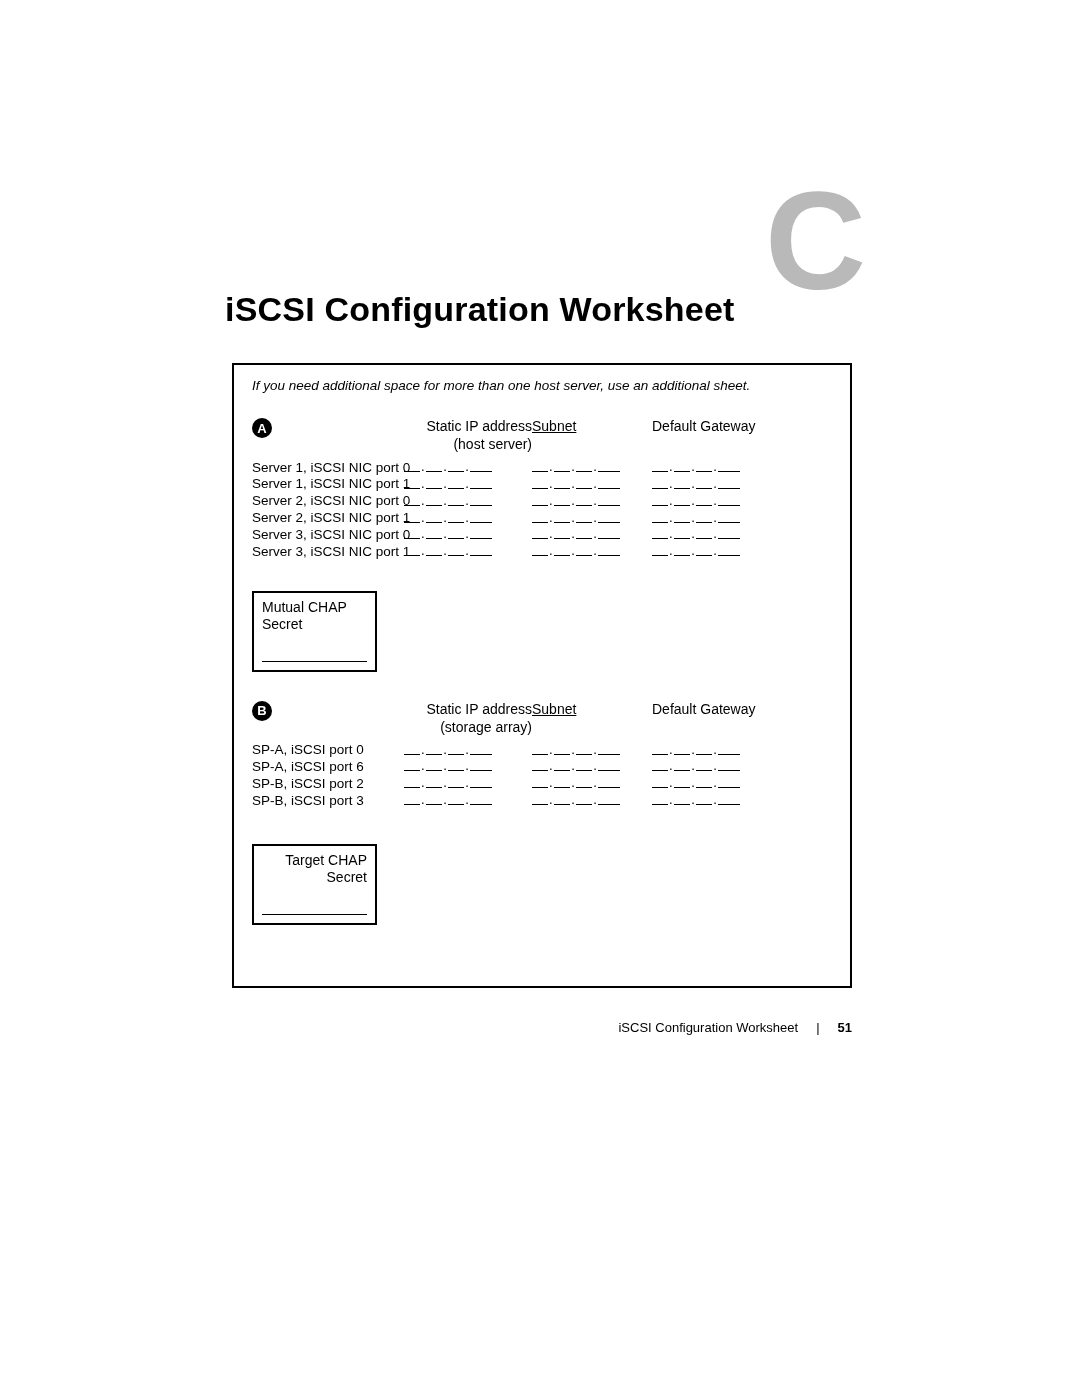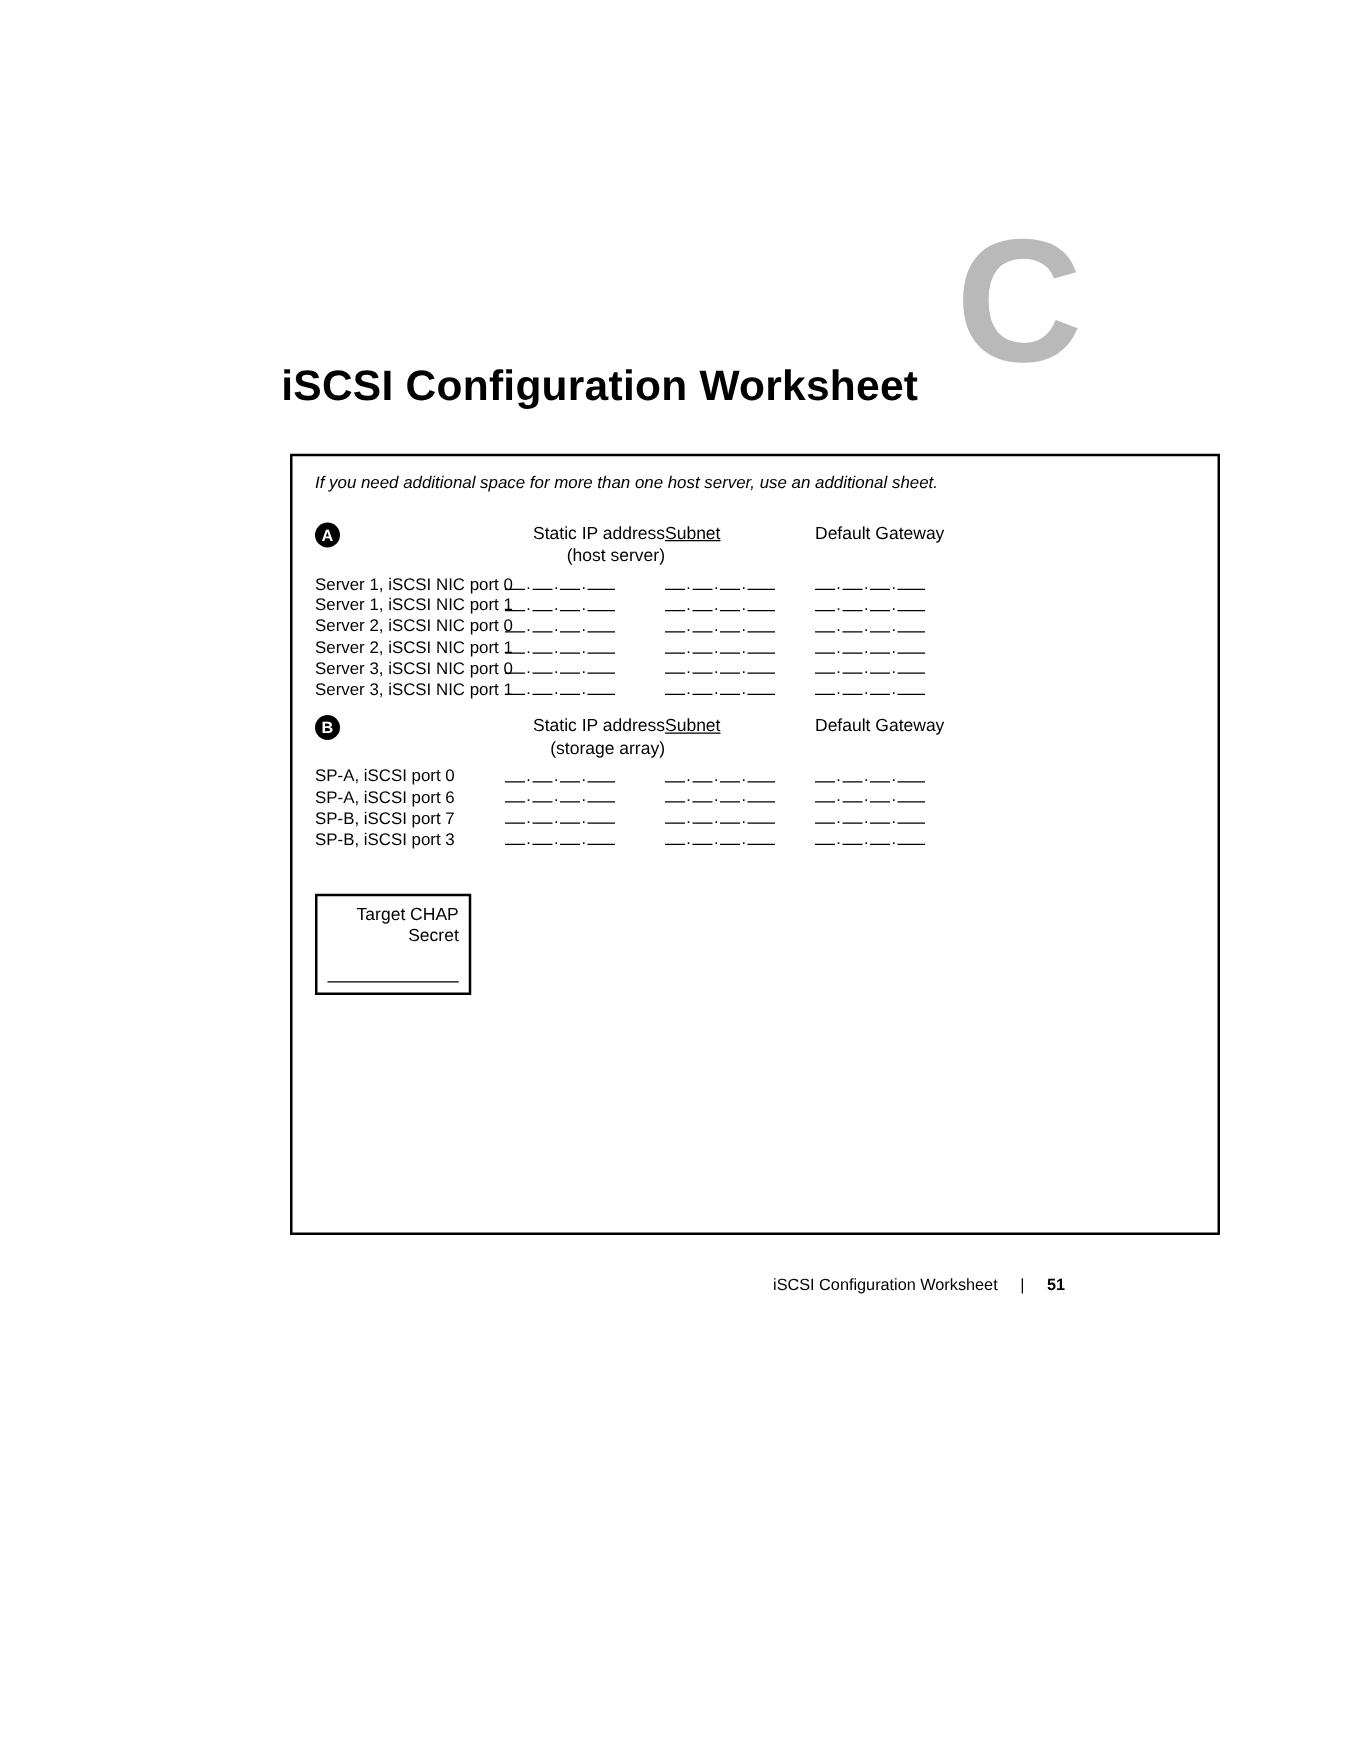--- a/index.html
+++ b/index.html
@@ -21,21 +21,21 @@
     left: 225px;
     font-size: 34px;
     font-weight: 700;
     font-family: "Arial Narrow", Arial, sans-serif;
     letter-spacing: 0.2px;
   }
   .worksheet-box {
     position: absolute;
     top: 363px;
     left: 232px;
-    width: 744px;
+    width: 620px;
     height: 625px;
     border: 2px solid #000;
     padding: 12px 18px 18px 18px;
   }
   .note {
     font-style: italic;
     font-size: 13.5px;
     line-height: 1.35;
     margin-bottom: 22px;
   }
@@ -181,20 +181,24 @@
             <span class="ip-blank sub"><span class="seg"></span><span class="dot">.</span><span class="seg"></span><span class="dot">.</span><span class="seg"></span><span class="dot">.</span><span class="seg long"></span></span>
             <span class="ip-blank gw"><span class="seg"></span><span class="dot">.</span><span class="seg"></span><span class="dot">.</span><span class="seg"></span><span class="dot">.</span><span class="seg long"></span></span>
           </div>
           <div class="row">
             <span class="label">Server 3, iSCSI NIC port 1</span>
             <span class="ip-blank "><span class="seg"></span><span class="dot">.</span><span class="seg"></span><span class="dot">.</span><span class="seg"></span><span class="dot">.</span><span class="seg long"></span></span>
             <span class="ip-blank sub"><span class="seg"></span><span class="dot">.</span><span class="seg"></span><span class="dot">.</span><span class="seg"></span><span class="dot">.</span><span class="seg long"></span></span>
             <span class="ip-blank gw"><span class="seg"></span><span class="dot">.</span><span class="seg"></span><span class="dot">.</span><span class="seg"></span><span class="dot">.</span><span class="seg long"></span></span>
           </div>
         </div>
+      <div class="chap-box">
+        <div>Mutual CHAP Secret</div>
+        <div class="line"></div>
+      </div>
     </div>
 
     <div class="section section-b">
       <div class="badge-row">
         <div style="width:152px; flex:0 0 152px; display:flex; align-items:flex-start;">
           <span class="badge">B</span>
         </div>
         <div class="col-header col-ip">Static IP address (storage array)</div>
         <div class="col-header col-sub">Subnet</div>
         <div class="col-header col-gw">Default Gateway</div>
@@ -206,21 +210,21 @@
             <span class="ip-blank sub"><span class="seg"></span><span class="dot">.</span><span class="seg"></span><span class="dot">.</span><span class="seg"></span><span class="dot">.</span><span class="seg long"></span></span>
             <span class="ip-blank gw"><span class="seg"></span><span class="dot">.</span><span class="seg"></span><span class="dot">.</span><span class="seg"></span><span class="dot">.</span><span class="seg long"></span></span>
           </div>
           <div class="row">
             <span class="label">SP-A, iSCSI port 6</span>
             <span class="ip-blank "><span class="seg"></span><span class="dot">.</span><span class="seg"></span><span class="dot">.</span><span class="seg"></span><span class="dot">.</span><span class="seg long"></span></span>
             <span class="ip-blank sub"><span class="seg"></span><span class="dot">.</span><span class="seg"></span><span class="dot">.</span><span class="seg"></span><span class="dot">.</span><span class="seg long"></span></span>
             <span class="ip-blank gw"><span class="seg"></span><span class="dot">.</span><span class="seg"></span><span class="dot">.</span><span class="seg"></span><span class="dot">.</span><span class="seg long"></span></span>
           </div>
           <div class="row">
-            <span class="label">SP-B, iSCSI port 7</span>
+            <span class="label">SP-B, iSCSI port 2</span>
             <span class="ip-blank "><span class="seg"></span><span class="dot">.</span><span class="seg"></span><span class="dot">.</span><span class="seg"></span><span class="dot">.</span><span class="seg long"></span></span>
             <span class="ip-blank sub"><span class="seg"></span><span class="dot">.</span><span class="seg"></span><span class="dot">.</span><span class="seg"></span><span class="dot">.</span><span class="seg long"></span></span>
             <span class="ip-blank gw"><span class="seg"></span><span class="dot">.</span><span class="seg"></span><span class="dot">.</span><span class="seg"></span><span class="dot">.</span><span class="seg long"></span></span>
           </div>
           <div class="row">
             <span class="label">SP-B, iSCSI port 3</span>
             <span class="ip-blank "><span class="seg"></span><span class="dot">.</span><span class="seg"></span><span class="dot">.</span><span class="seg"></span><span class="dot">.</span><span class="seg long"></span></span>
             <span class="ip-blank sub"><span class="seg"></span><span class="dot">.</span><span class="seg"></span><span class="dot">.</span><span class="seg"></span><span class="dot">.</span><span class="seg long"></span></span>
             <span class="ip-blank gw"><span class="seg"></span><span class="dot">.</span><span class="seg"></span><span class="dot">.</span><span class="seg"></span><span class="dot">.</span><span class="seg long"></span></span>
           </div>

